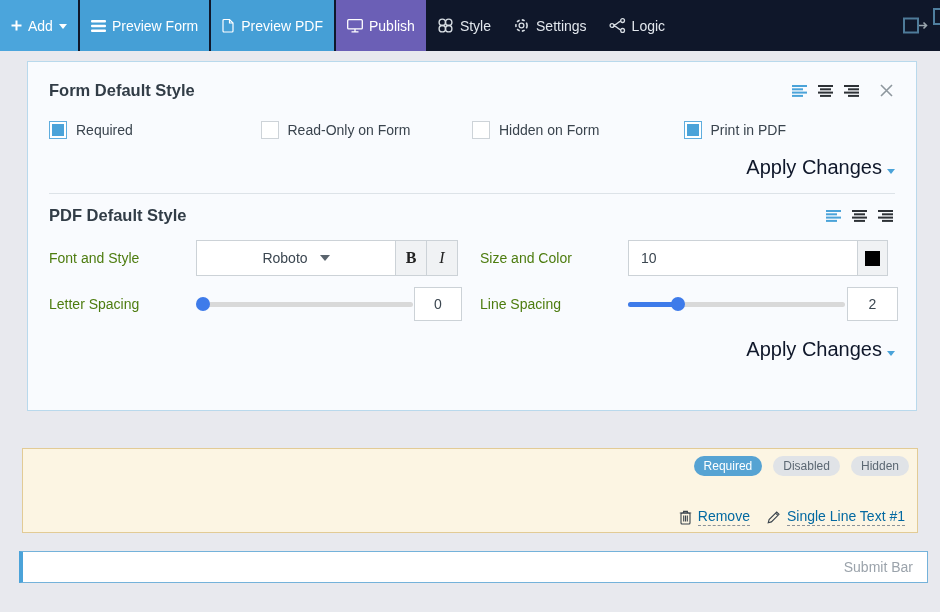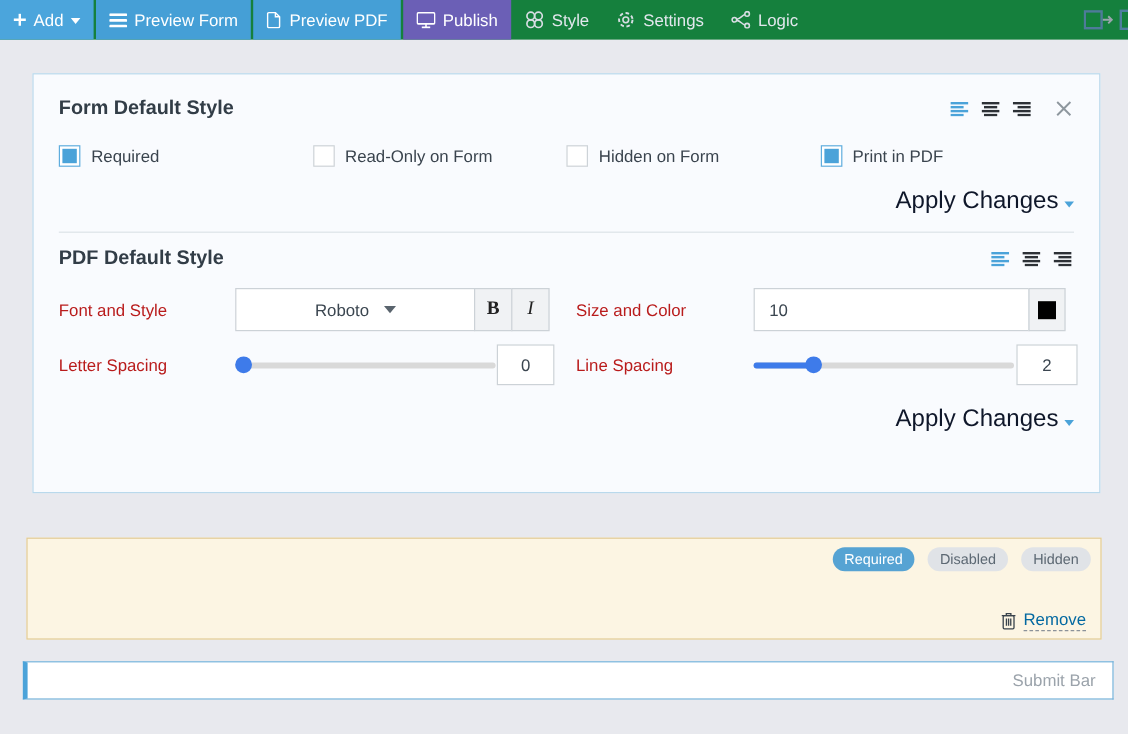--- a/index.html
+++ b/index.html
@@ -1,22 +1,22 @@
 <!DOCTYPE html>
 <html><head>
 <meta charset="utf-8">
 <style>
   * { margin:0; padding:0; box-sizing:border-box; }
   html,body { background:#e8e9ee; }
   .stage { position:relative; width:940px; height:612px; background:#e8e9ee;
            font-family:"Liberation Sans", sans-serif; overflow:hidden; }
 
   
-  .toolbar { position:absolute; top:0; left:0; right:0; height:33px;
-             background:#15803d; display:flex; align-items:stretch; }
+  .toolbar { position:absolute; top:0; left:0; right:0; height:51px;
+             background:#0f172a; display:flex; align-items:stretch; }
   .tb-btn { display:flex; align-items:center; gap:6px; padding:0 11px;
             color:#fff; font-size:14px; cursor:pointer; white-space:nowrap; }
   .tb-add { background:#4ba5dc; }
   .tb-blue { background:#459fd6; margin-left:2px; }
   .tb-purple { background:#6b5fb6; margin-left:2px; }
   .tb-item { display:flex; align-items:center; gap:6px; padding:12px 11px;
              color:#e2e7ed; font-size:14px; cursor:pointer; }
   .tb-item:first-of-type { margin-left:14px; }
   .tb-right { margin-left:auto; display:flex; align-items:center; gap:14px; padding-right:10px; }
   .caret-down { display:inline-block; width:0; height:0; border-left:4px solid transparent;
@@ -46,21 +46,21 @@
   .apply-link .caret-down { margin-left:5px; border-top-color:#4ba3d9; }
 
   .divider { margin-top:14px; border-top:1px solid #dde3e8; }
 
   .pdf-header { margin-top:12px; display:flex; align-items:center; justify-content:space-between; }
 
   .ctrl-row { margin-top:11px; display:flex; align-items:center; }
   .ctrl-row.first { margin-top:15px; }
   .col { width:50%; display:flex; align-items:center; }
   .col.right { padding-left:8px; }
-  .lbl { width:147px; flex:0 0 auto; font-size:14px; color:#b91c1c; }
+  .lbl { width:147px; flex:0 0 auto; font-size:14px; color:#4d7c0f; }
   .col.right .lbl { width:148px; }
 
   .font-select { width:200px; height:36px; background:#fff; border:1px solid #ccd2d7;
                  display:flex; align-items:center; justify-content:center; gap:12px;
                  font-size:14px; color:#3b4650; cursor:pointer; }
   .sel-caret { width:0; height:0; border-left:5px solid transparent; border-right:5px solid transparent;
                border-top:6px solid #5a646d; }
   .bi-btn { width:32px; height:36px; margin-left:-1px; background:#f0f2f4; border:1px solid #ccd2d7;
             display:flex; align-items:center; justify-content:center; cursor:pointer;
             font-family:"Liberation Serif", serif; font-size:16px; color:#222; }
@@ -331,20 +331,28 @@
       <span class="action">
         <span style="line-height:0">
           <svg width="13" height="15" viewBox="0 0 13 15" fill="none" stroke="#39434c" stroke-width="1.1">
               <path d="M0.8 3 h11.4 M4.6 3 v-1.6 h3.8 v1.6"></path>
               <rect x="2" y="3" width="9" height="11" rx="1"></rect>
               <path d="M4.7 5.5 v6 M6.5 5.5 v6 M8.3 5.5 v6"></path>
             </svg>
         </span>
         <span class="action-label">Remove</span>
       </span>
+      <span class="action">
+        <span style="line-height:0">
+          <svg width="15" height="15" viewBox="0 0 15 15" fill="none" stroke="#39434c" stroke-width="1.1">
+              <path d="M2.2 12.8 l0.9-3.2 7.6-7.6 2.3 2.3 -7.6 7.6 -3.2 0.9 z M9.6 3.1 l2.3 2.3"></path>
+            </svg>
+        </span>
+        <span class="action-label">Single Line Text #1</span>
+      </span>
     </div>
   </div>
 
   <div class="submit-bar">
     <span class="submit-label">Submit Bar</span>
   </div>
 
 </div>
 
 </body></html>

